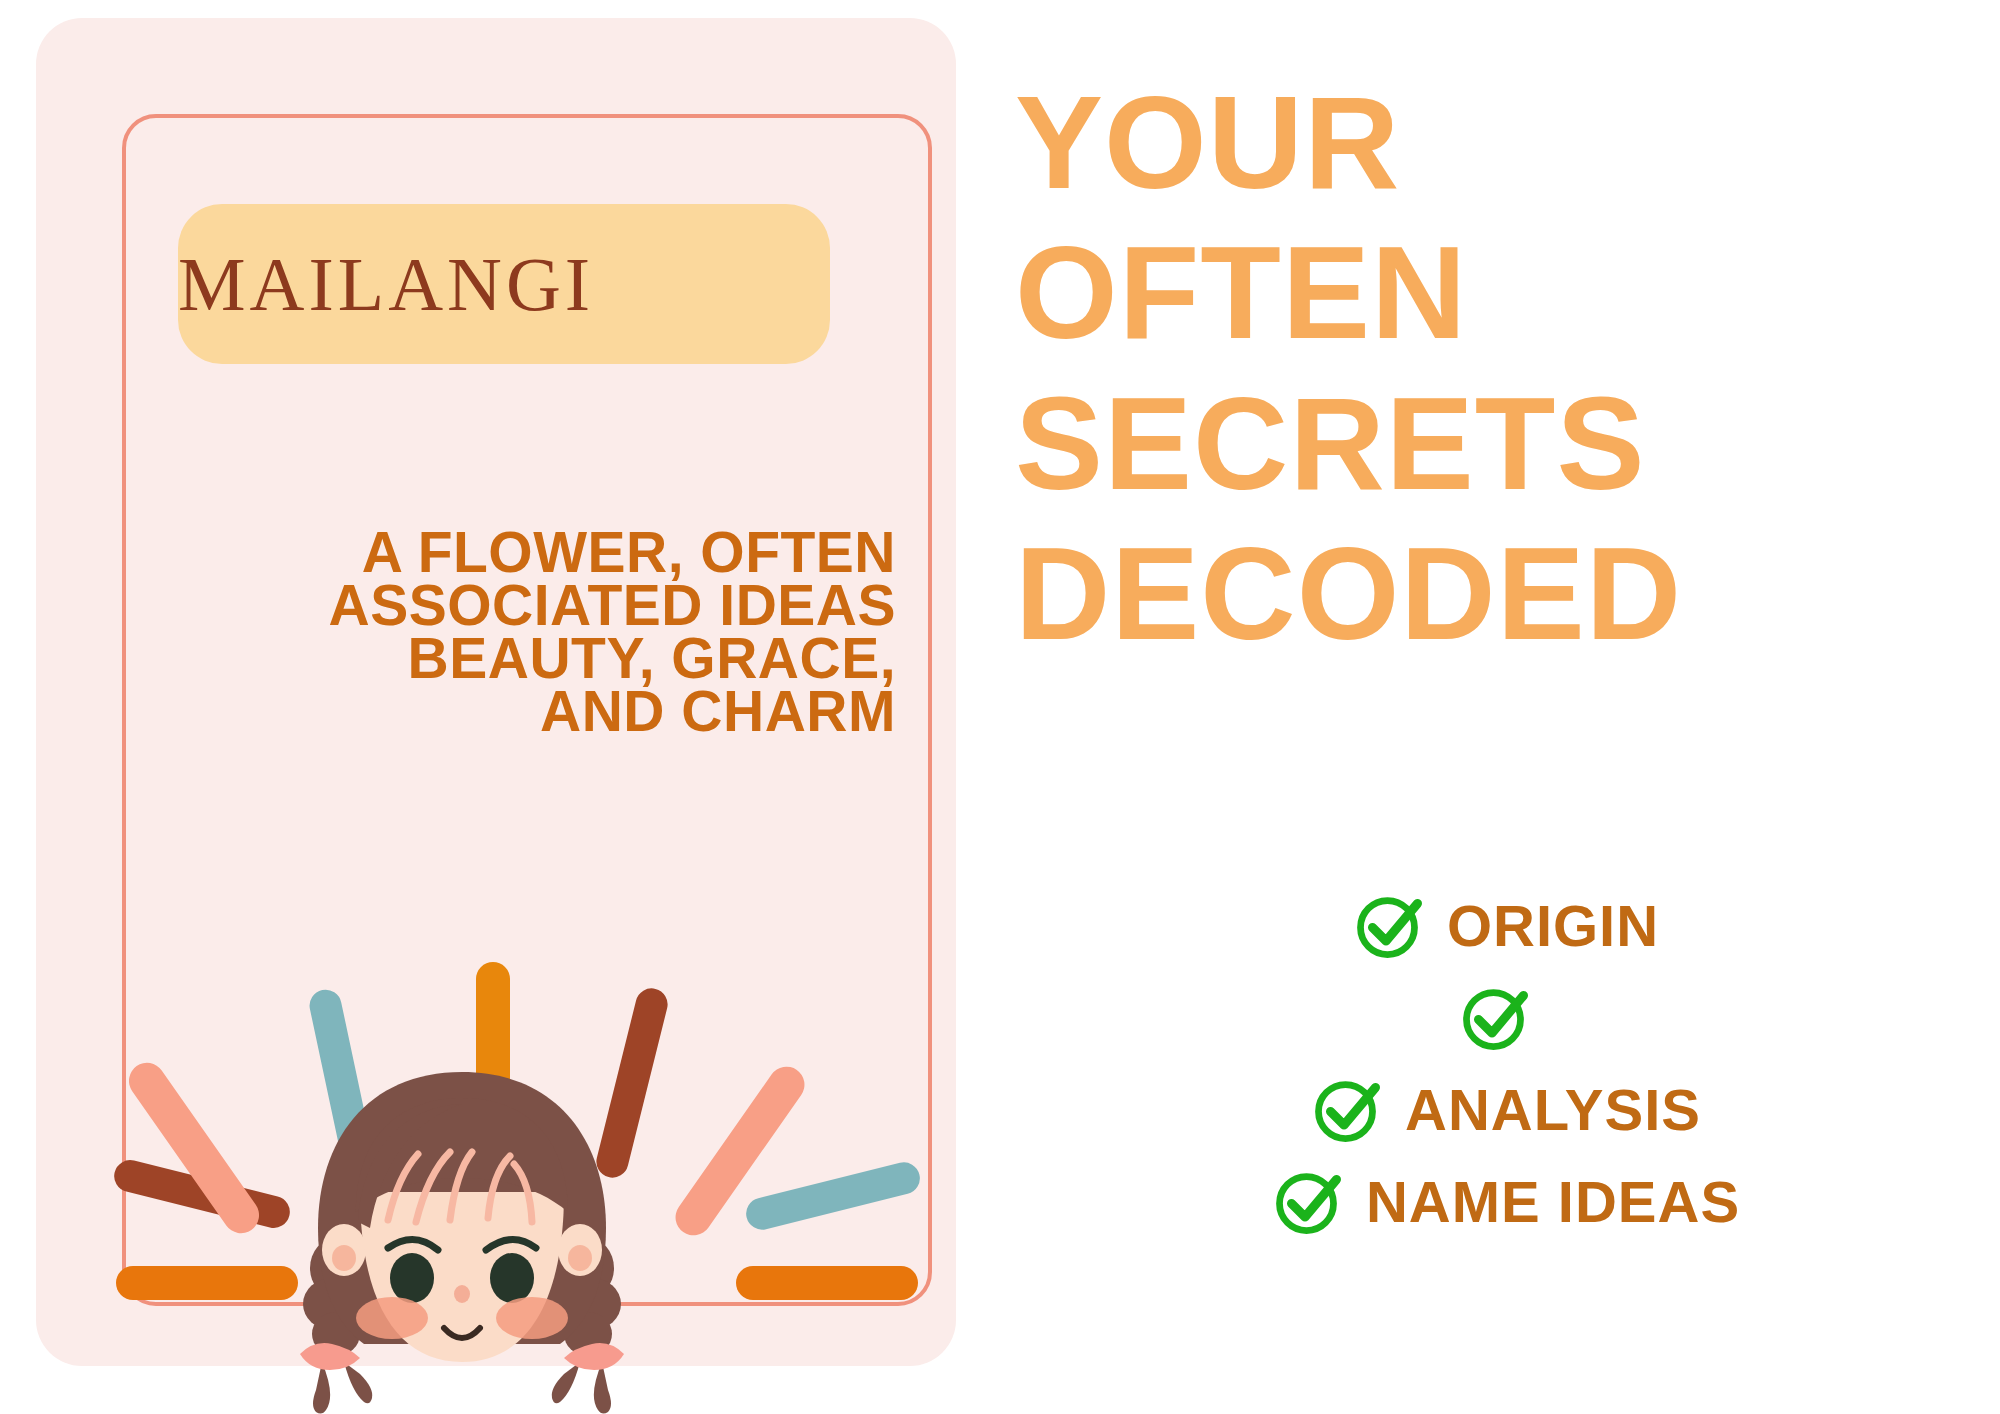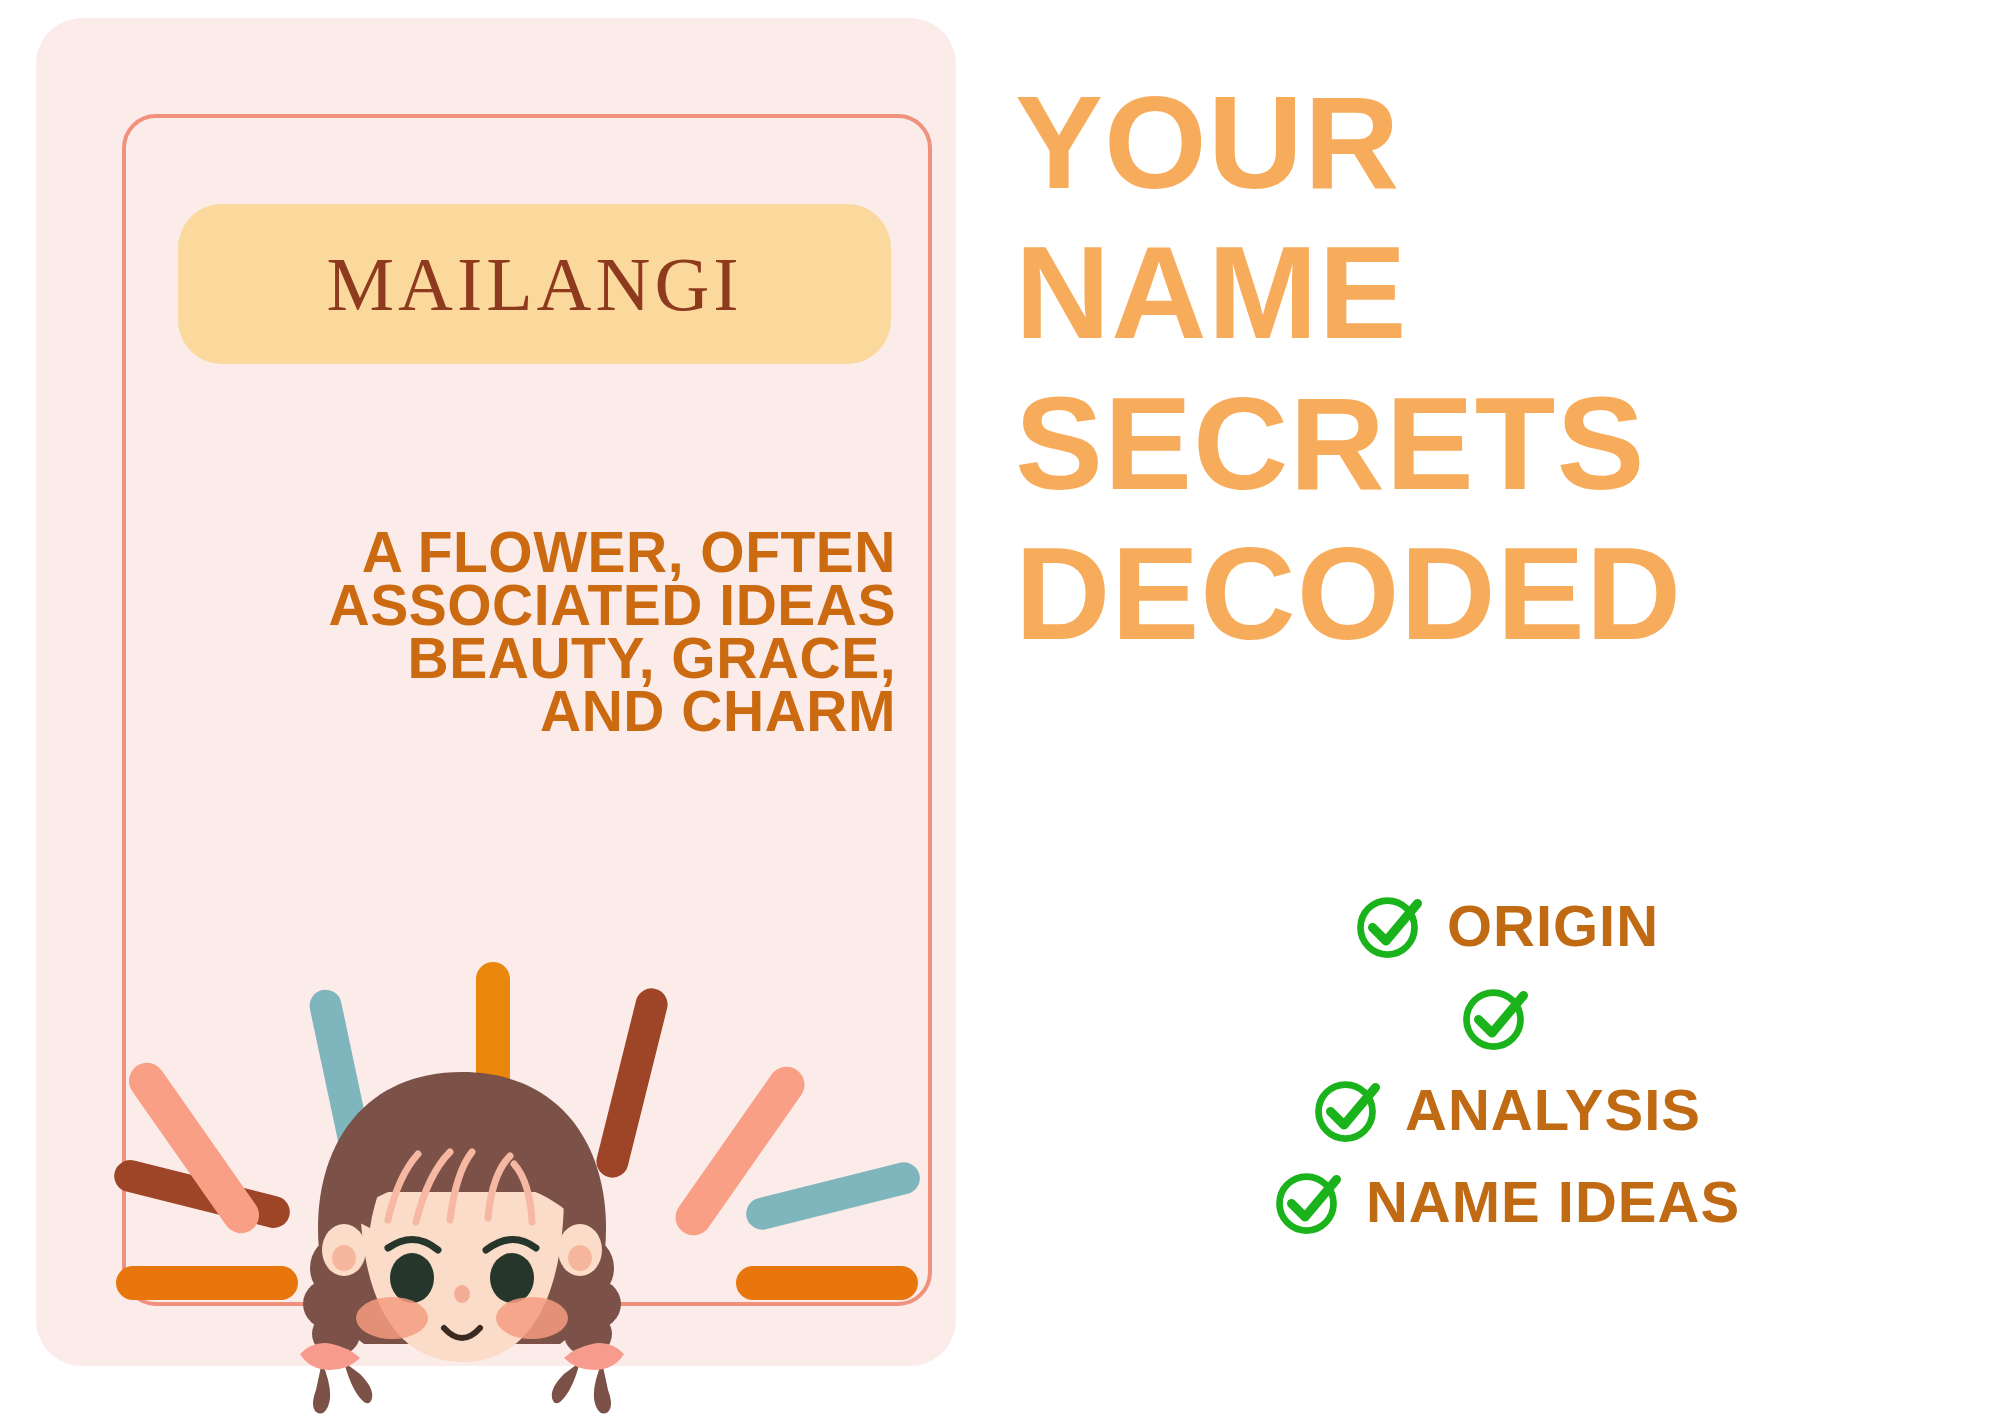--- a/index.html
+++ b/index.html
@@ -13,23 +13,23 @@
   
   #name-card{
     position:absolute;left:36px;top:18px;width:920px;height:1348px;
     background:#FBECEA;border-radius:46px;
   }
   #card-inner-border{
     position:absolute;left:86px;top:96px;width:810px;height:1192px;
     border:4px solid #F0917D;border-radius:34px;box-sizing:border-box;
   }
   #name-pill{
-    position:absolute;left:142px;top:186px;width:713px;height:160px;
+    position:absolute;left:142px;top:186px;width:652px;height:160px;
     background:#FBD89C;border-radius:44px;
-    display:flex;align-items:center;justify-content:center;
+    display:flex;align-items:center;justify-content:flex-start;
   }
   #name-pill-label{
     font-family:"Liberation Serif", serif;
     font-size:76px;color:#8D3A1E;letter-spacing:4px;font-weight:400;
     line-height:1;
   }
   #name-meaning{
     position:absolute;left:150px;top:508px;width:710px;
     text-align:right;
     font-size:57px;font-weight:bold;color:#CC6A11;
@@ -142,21 +142,21 @@
   <ellipse cx="100" cy="246" rx="36" ry="21" fill="#F59C80" opacity="0.85"></ellipse>
   <ellipse cx="240" cy="246" rx="36" ry="21" fill="#F59C80" opacity="0.85"></ellipse>
 
   <ellipse cx="170" cy="222" rx="8" ry="9" fill="#F4AE97"></ellipse>
 
   <path d="M152 256 q18 20 36 0" stroke="#3A2A22" stroke-width="6" fill="none" stroke-linecap="round"></path>
 </svg>
 
 <div id="headline">
   <div>YOUR</div>
-  <div>NAME</div>
+  <div>OFTEN</div>
   <div>SECRETS</div>
   <div>DECODED</div>
 </div>
 
 <div id="feature-list">
 
   <div class="feature-row">
     <svg class="check-icon" viewBox="0 0 48 48">
       <circle cx="23" cy="25" r="18" fill="none" stroke="#1BB31B" stroke-width="4.5"></circle>
       <path d="M13 25 l9 9 l21 -25" fill="none" stroke="#1BB31B" stroke-width="6" stroke-linecap="round" stroke-linejoin="round"></path>

